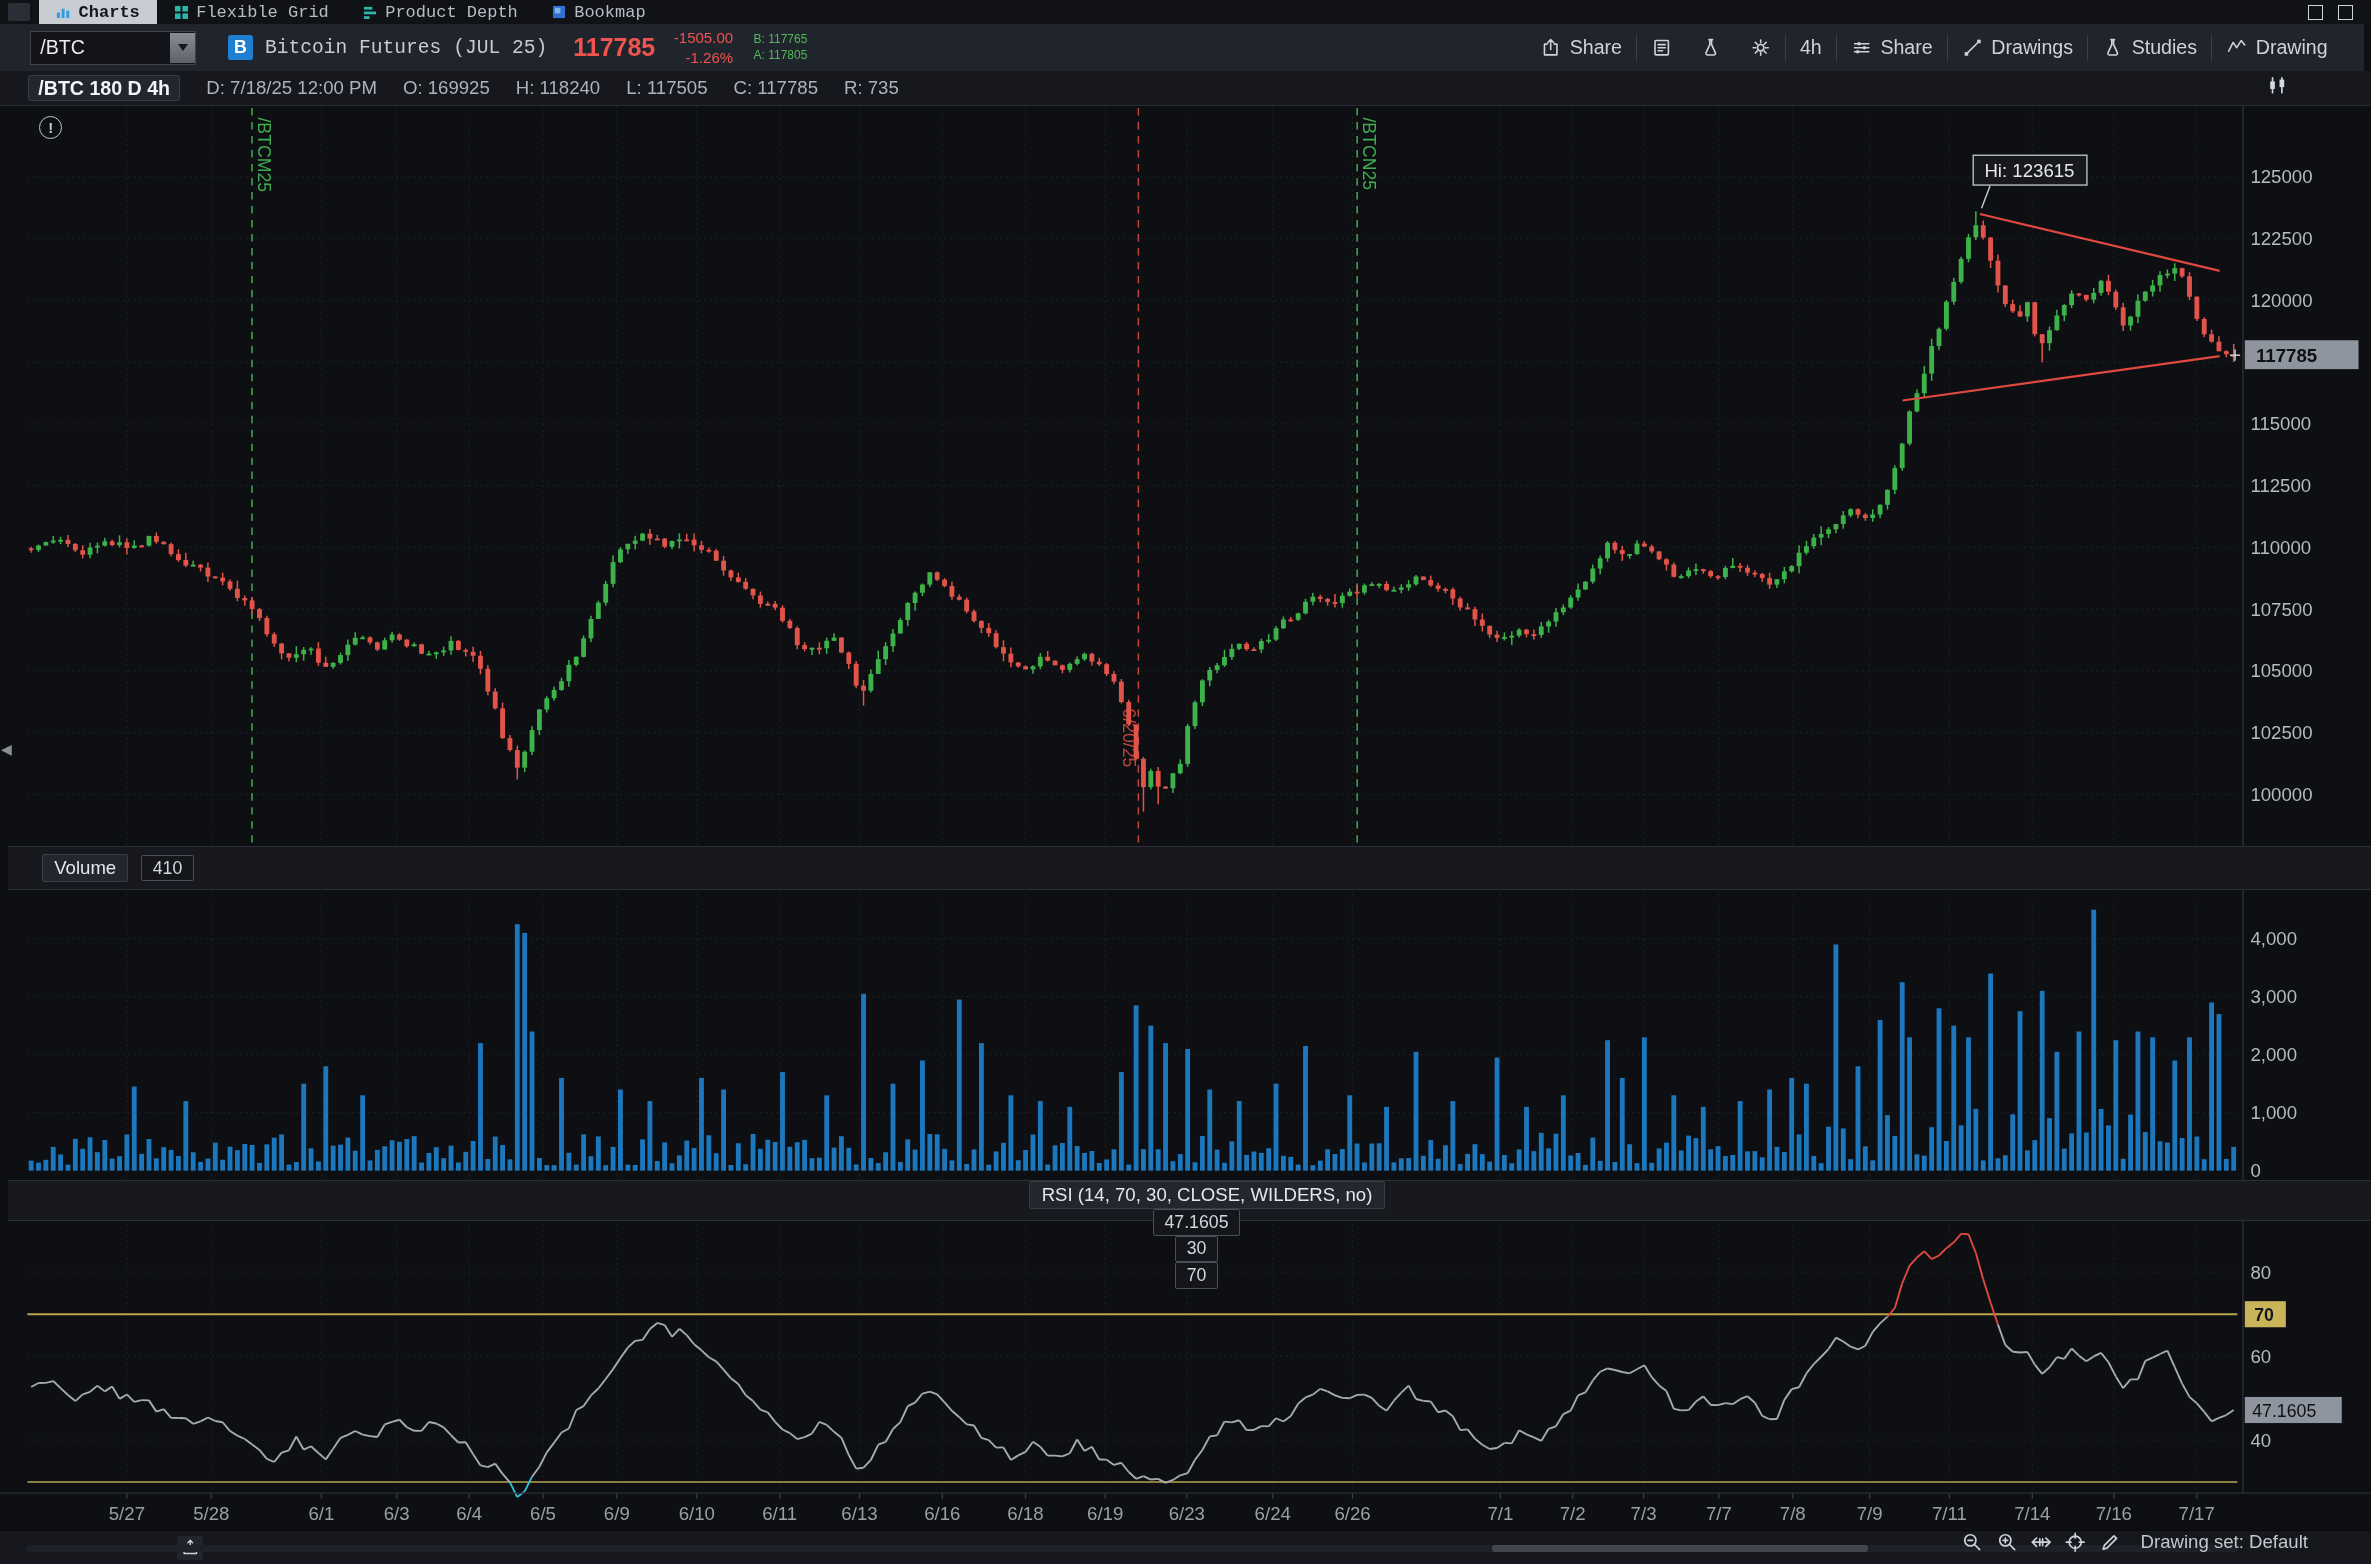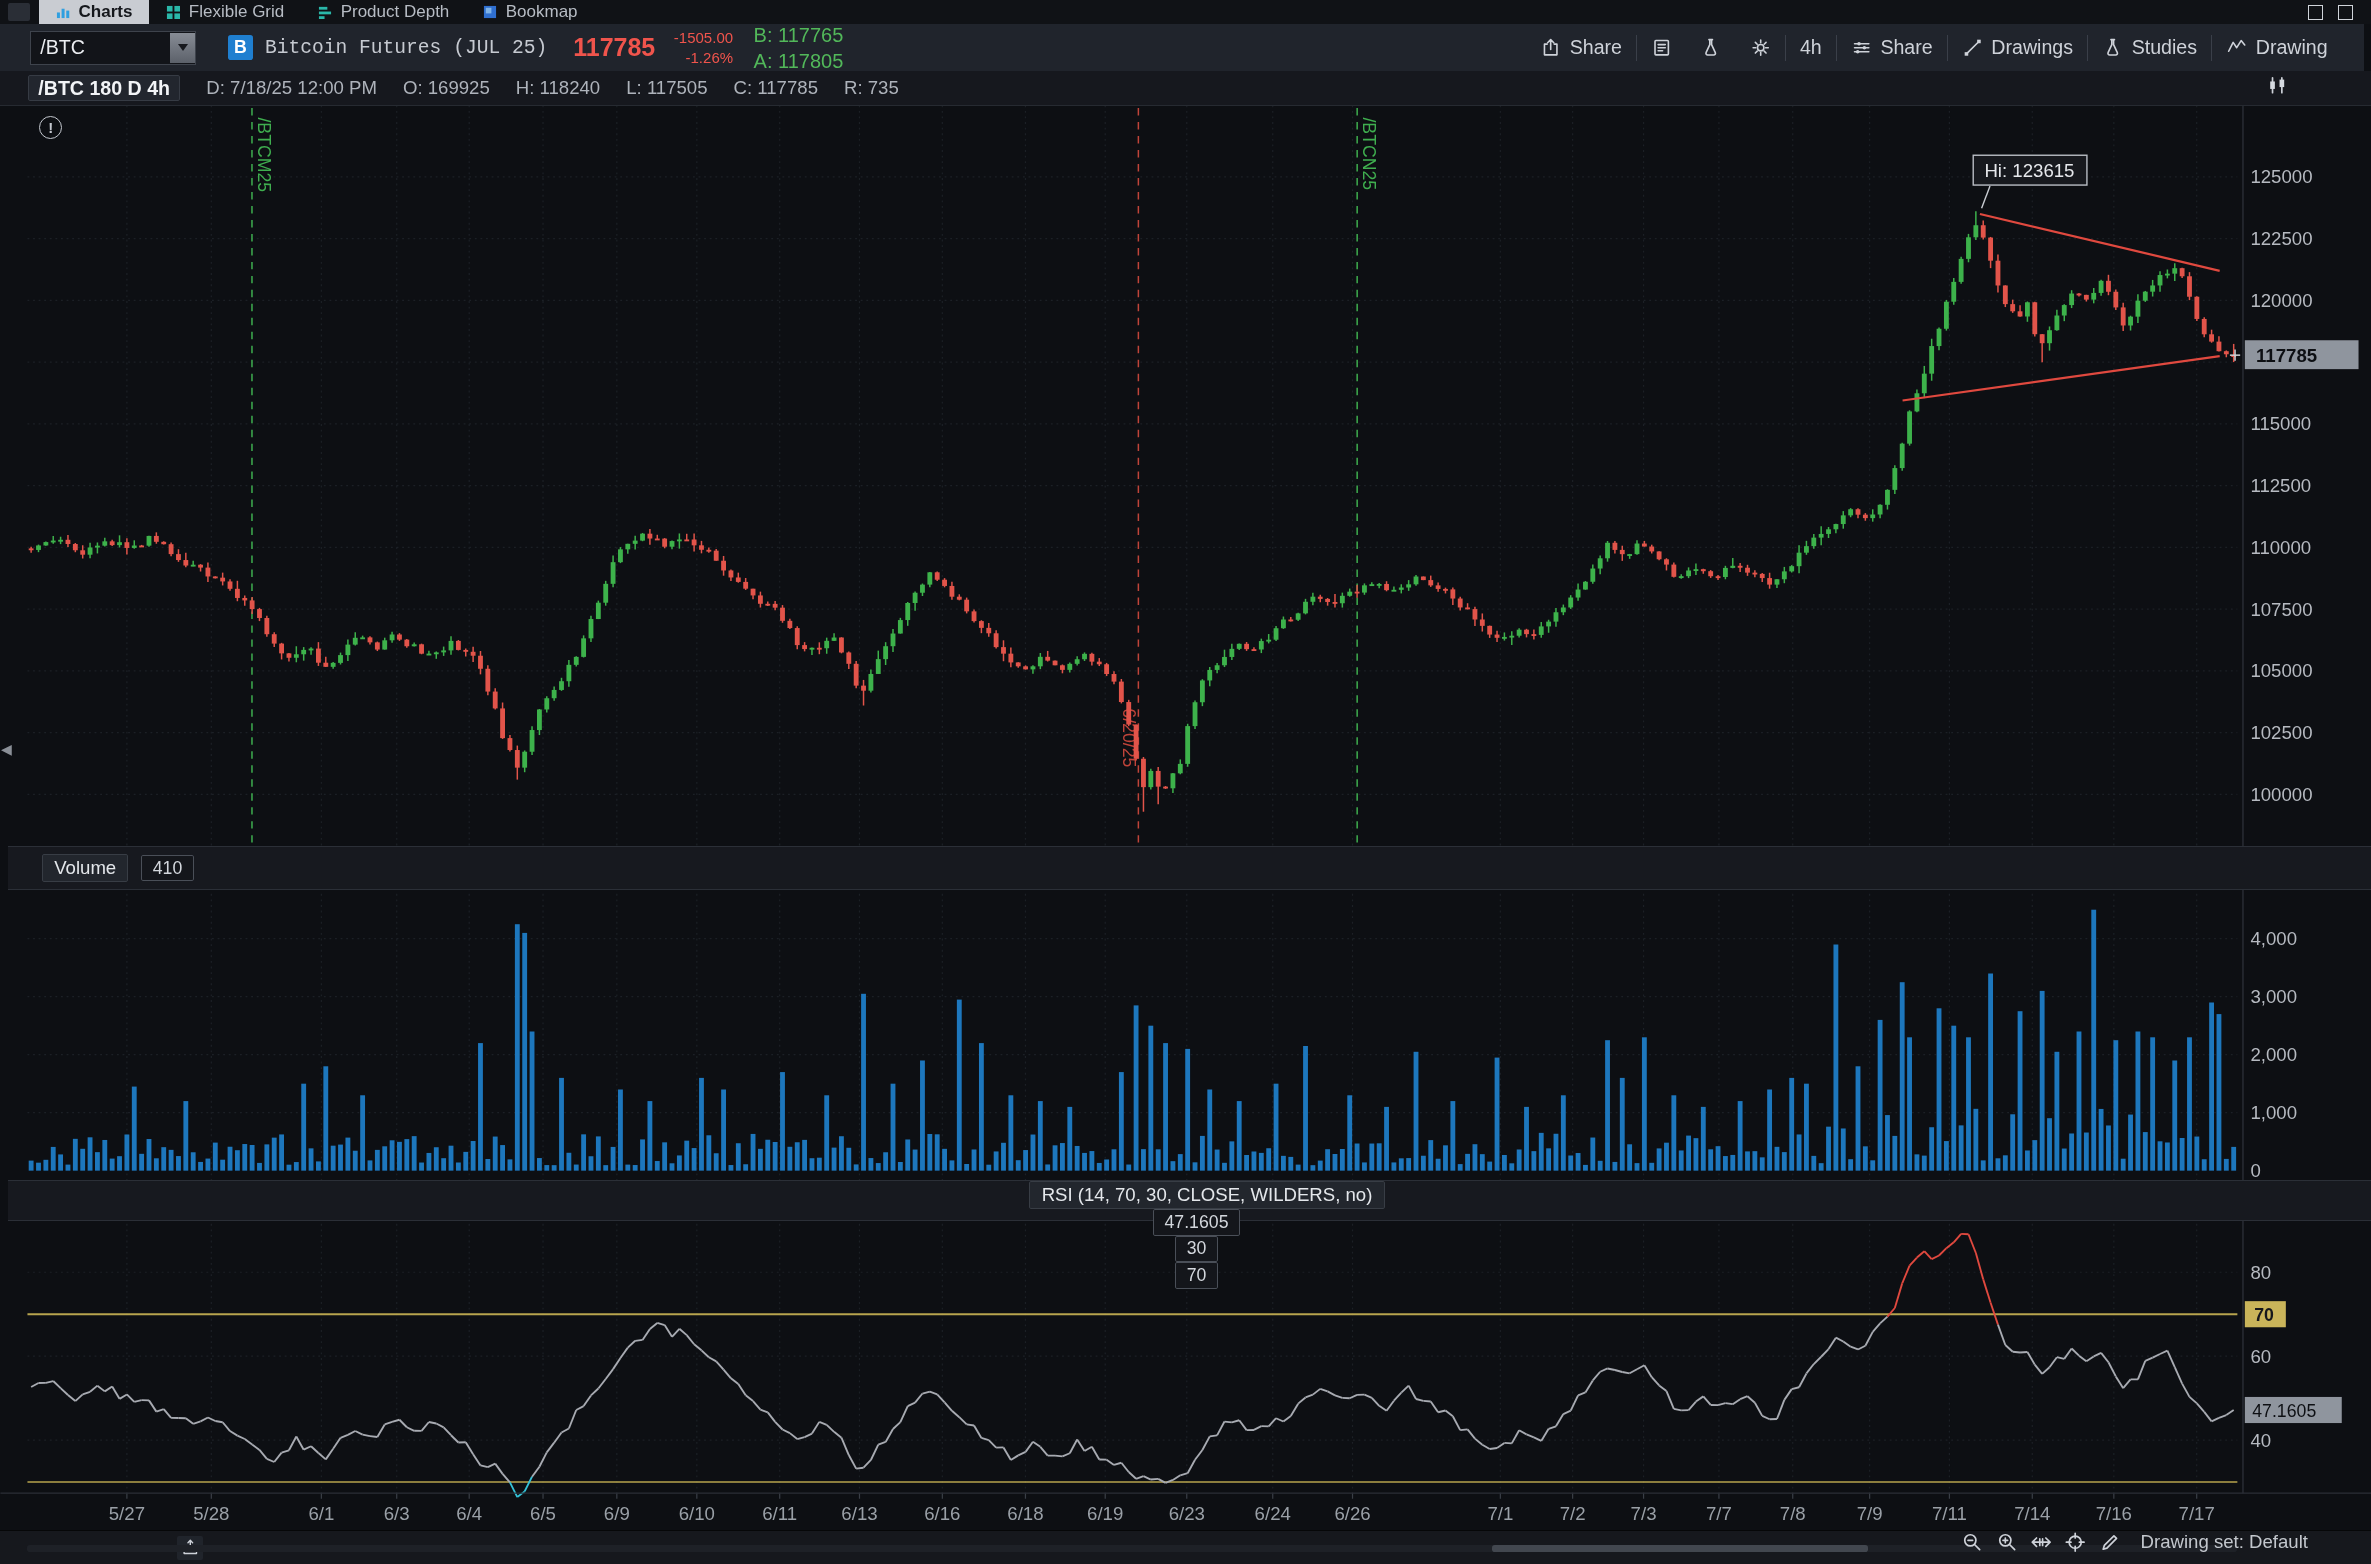--- a/index.html
+++ b/index.html
@@ -4,35 +4,35 @@
 <style>
   html,body{margin:0;padding:0;}
   body{width:2372px;height:1564px;position:relative;overflow:hidden;background:#0d0f13;
        font-family:"Liberation Sans","DejaVu Sans",sans-serif;color:#c9cdd4;}
   #chart-svg{position:absolute;left:0;top:0;z-index:1;}
   #chart-svg text{font-family:"Liberation Sans","DejaVu Sans",sans-serif;}
   .icn{stroke:#ced2d9;fill:none;stroke-width:1.8;stroke-linecap:round;stroke-linejoin:round;}
   
   .tabbar{position:absolute;top:0;left:0;right:0;height:24px;background:#101216;display:flex;align-items:center;z-index:6;}
   .menu-btn{width:22.4px;height:18.6px;background:#2a2e36;margin:0 9.3px 0 7.5px;border-radius:1.9px;}
-  .tab{display:flex;align-items:center;gap:8.4px;padding:0 17px;height:24px;font-size:17px;color:#b7bcc4;}
+  .tab{display:flex;align-items:center;gap:8.4px;padding:0 17px;height:24px;font-size:17px;color:#b7bcc4;font-family:Liberation Mono, monospace;}
   .tab.active{background:#c9ccd2;color:#15171c;font-weight:bold;}
   .win-btns{margin-left:auto;display:flex;gap:15px;margin-right:18.6px;}
   .winbtn{width:13px;height:13px;border:1.9px solid #d0d4da;}
   
   .toolbar{position:absolute;top:24px;left:0;right:8px;height:47px;background:#20242c;display:flex;align-items:center;z-index:6;border-bottom:0.9px solid #0a0b0e;}
   .symbox{margin-left:30px;width:164px;height:32px;background:#121419;border:0.9px solid #3e434c;display:flex;align-items:center;}
   .symbox .stext{flex:1;padding-left:9.3px;font-size:19.6px;color:#eceef2;}
   .sym-dd{width:25px;height:30px;background:linear-gradient(#878c95,#5c616a);display:flex;align-items:center;justify-content:center;}
   .caret{width:0;height:0;border-left:5.6px solid transparent;border-right:5.6px solid transparent;border-top:7.5px solid #16181d;}
   .badge-b{margin-left:32px;width:25px;height:25px;background:#1f7fd0;border-radius:2.8px;color:#fff;font-weight:bold;font-size:17.7px;display:flex;align-items:center;justify-content:center;}
   .desc{margin-left:12px;font-size:19.6px;color:#c6cad1;font-family:Liberation Mono, monospace;}
   .last{margin-left:26px;font-size:25px;font-weight:bold;color:#f0544c;}
   .chg{margin-left:18.6px;font-size:15px;color:#f0544c;text-align:right;line-height:1.3;}
-  .ba{margin-left:20.5px;font-size:20px;color:#52b85a;line-height:1.3;}
+  .ba{margin-left:20.5px;font-size:12px;color:#52b85a;line-height:1.3;}
   .tb-right{margin-left:auto;display:flex;align-items:center;margin-right:22.4px;}
   .tb-btn{display:flex;align-items:center;gap:8.4px;padding:0 14px;font-size:19.6px;color:#ced2d9;height:47px;}
   .tb-sep{width:0.9px;height:26px;background:#3a3f49;}
   
   .infobar{position:absolute;top:71px;left:0;right:0;height:34px;background:#16181e;border-bottom:0.9px solid #262a31;display:flex;align-items:center;z-index:6;font-size:18.6px;}
   .sym-summary{margin-left:28px;font-weight:bold;color:#f2f4f7;font-size:19.6px;background:#22262e;border:0.9px solid #363b44;padding:0.9px 9.3px;border-radius:1.9px;}
   .ifield{margin-left:26px;color:#aeb3bb;}
   .ib-right{margin-left:auto;margin-right:84px;}
   
   .panel-head{position:absolute;left:8px;right:0;background:#17191f;border-top:0.9px solid #2b2f37;border-bottom:0.9px solid #2b2f37;display:flex;align-items:center;z-index:5;font-size:18.6px;}

